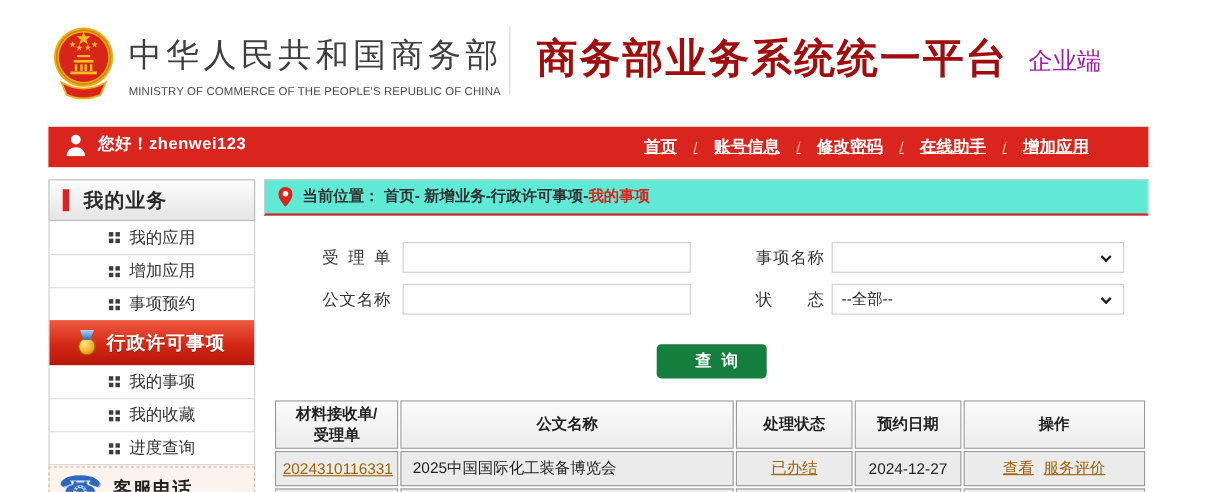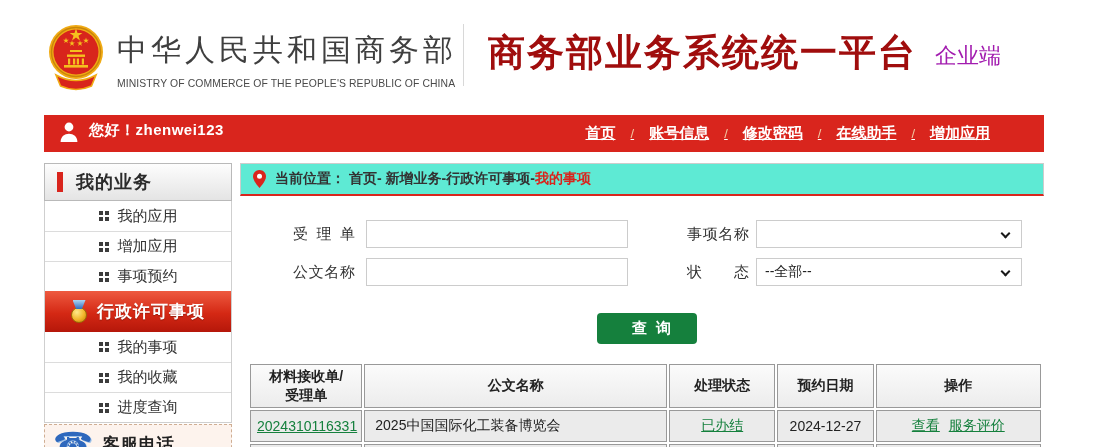--- a/index.html
+++ b/index.html
@@ -87,21 +87,21 @@
 
   
   .results-table { margin: 18px 0 0 8px; width: 795px; border-collapse: separate; border-spacing: 2px;
     table-layout: fixed; }
   .results-table th { height: 42px; border: 1px solid #999; background: linear-gradient(#fbfbfb, #ececec);
     font-size: 14px; font-weight: bold; color: #222; text-align: center; padding: 2px 6px; }
   .results-table th.col-receipt { white-space: pre-line; line-height: 1.35; }
   .results-table td { height: 32px; border: 1px solid #999; background: #ebebeb;
     font-size: 14px; color: #222; text-align: center; padding: 0 6px; }
   .results-table td.cell-doc-name { text-align: left; padding-left: 10px; }
-  .results-table a { color: #15803d; text-decoration: underline; }
+  .results-table a { color: #a16207; text-decoration: underline; }
   .results-table .sliver-row td { height: 10px; }
   .action-link + .action-link { margin-left: 5px; }
 </style>
 </head>
 <body>
 
 <div class="page">
 
   <header class="site-header">
     <div class="ministry-block">

